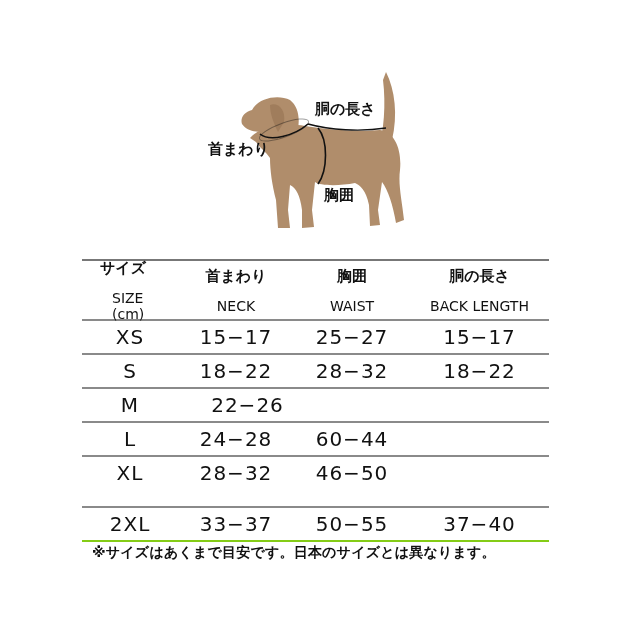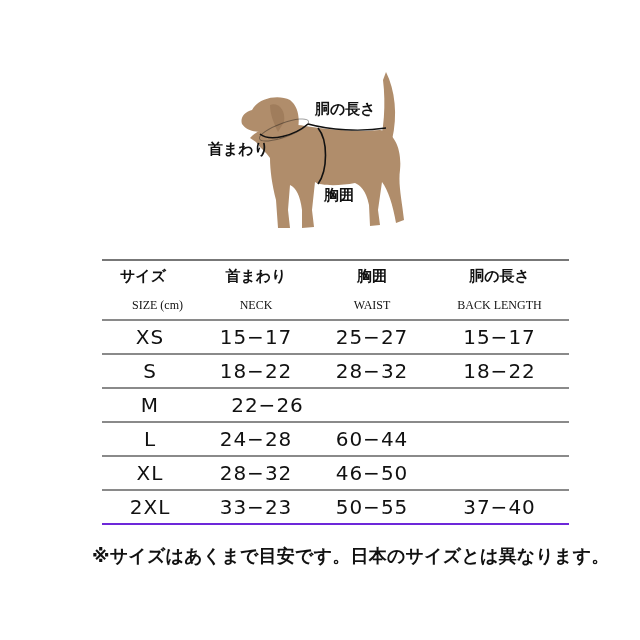--- a/index.html
+++ b/index.html
@@ -1,36 +1,36 @@
 <!DOCTYPE html>
 <html><head>
 <meta charset="utf-8">
 <style>
   html, body { margin:0; padding:0; background:#ffffff; }
   body { width:640px; height:640px; position:relative; overflow:hidden;
          font-family:"DejaVu Sans", sans-serif; color:#111; }
   .dog-wrap { position:absolute; left:190px; top:60px; width:240px; height:180px; }
   .dog-svg { position:absolute; left:0; top:0; }
   .lbl { position:absolute; font-weight:bold; font-size:15px; color:#111; white-space:nowrap; }
-  .table { position:absolute; left:102px; top:259px; width:467px; }
+  .table { position:absolute; left:82px; top:259px; width:467px; }
   .row { display:flex; align-items:center; border-top:2px solid #8a8a8a; }
   .row.head { border-top:2px solid #777; height:58px; flex-direction:row; }
   .row.data { height:32px; }
-  .row.last { border-bottom:2px solid #6d28d9; }
+  .row.last { border-bottom:2px solid #84cc16;margin-top:17px; }
   .cell { text-align:center; }
   .c0 { width:96px; }
   .c1 { width:116px; }
   .c2 { width:116px; }
   .c3 { width:139px; }
   .hj { font-weight:bold; font-size:15px; display:block; }
-  .he { font-size:12px; display:block; margin-top:12px;font-family:Liberation Serif, serif; }
+  .he { font-size:14px; display:block; margin-top:12px; }
   .dv { font-size:20px; letter-spacing:1px; }
   .c0 .hj { text-align:left; padding-left:18px; }
   .c0 .he { text-align:left; padding-left:30px; }
-  .note { position:absolute; left:92px; top:544px; font-size:18px; font-weight:bold; white-space:nowrap; letter-spacing:0.2px; }
+  .note { position:absolute; left:92px; top:544px; font-size:14px; font-weight:bold; white-space:nowrap; letter-spacing:0.2px; }
 </style>
 </head>
 <body>
 
 <div class="dog-wrap">
   <svg class="dog-svg" width="240" height="180" viewBox="0 0 240 180">
 
     <path d="M196 12 C205 30 208 55 202 80 L196 95 L188 92 C194 70 196 45 193 20 Z" fill="#b08d6b"></path>
 
     <path d="M60 78 C70 66 95 62 115 66 C140 70 170 72 190 70 C205 72 212 90 210 110 C208 125 212 140 214 160 L206 163 C203 145 198 130 192 122 L188 150 L190 165 L180 166 L179 145 C176 130 170 125 165 123 C150 126 130 126 125 122 L122 150 L124 167 L112 168 L112 150 C110 135 106 128 100 125 L98 150 L100 168 L88 168 L86 140 C82 125 80 110 80 98 C76 92 70 88 66 82 Z" fill="#b08d6b"></path>
@@ -91,19 +91,19 @@
     <div class="cell c1 dv">24−28</div>
     <div class="cell c2 dv">60−44</div>
   </div>
   <div class="row data">
     <div class="cell c0 dv">XL</div>
     <div class="cell c1 dv">28−32</div>
     <div class="cell c2 dv">46−50</div>
   </div>
   <div class="row data last">
     <div class="cell c0 dv">2XL</div>
-    <div class="cell c1 dv">33−23</div>
+    <div class="cell c1 dv">33−37</div>
     <div class="cell c2 dv">50−55</div>
     <div class="cell c3 dv">37−40</div>
   </div>
 </div>
 
 <div class="note">※サイズはあくまで目安です。日本のサイズとは異なります。</div>
 
 </body></html>

